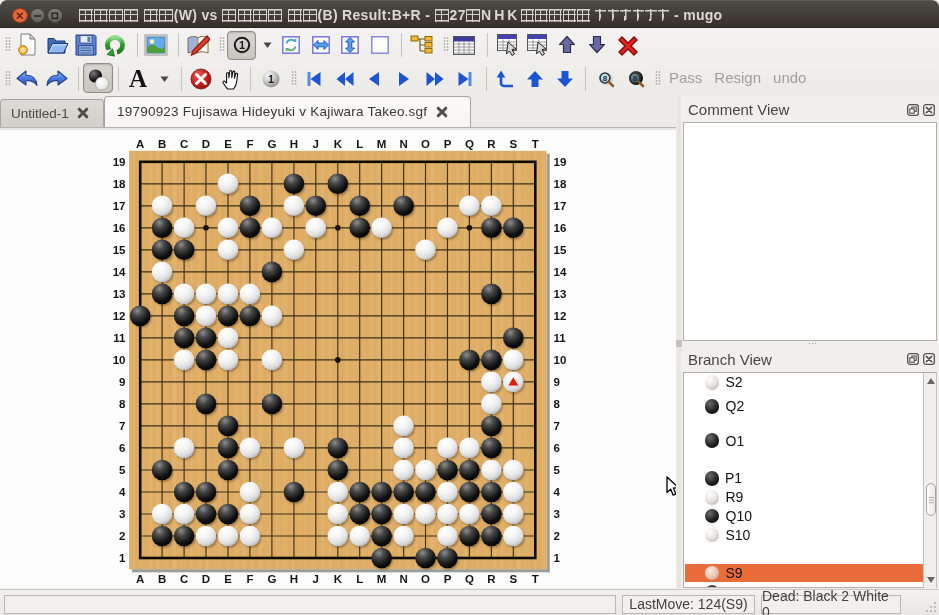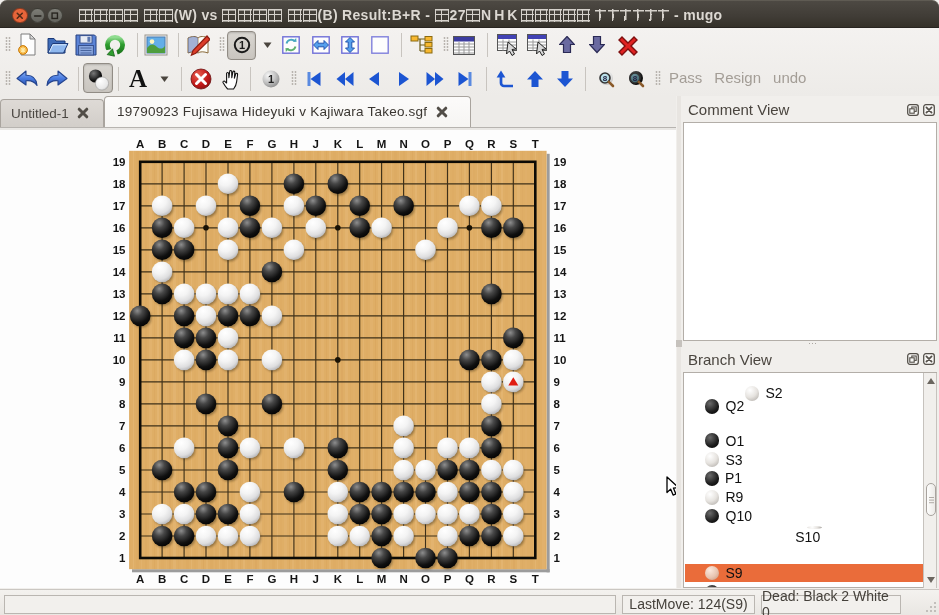--- a/index.html
+++ b/index.html
@@ -767,49 +767,45 @@
 <svg style="position:absolute;left:906.5px;top:353px" width="12" height="12" viewBox="0 0 12 12">
     <rect x="0.7" y="0.7" width="10.6" height="10.6" rx="2.2" fill="#f8f7f5" stroke="#54504a" stroke-width="1.3"></rect>
     <rect x="4.8" y="3" width="4.4" height="4.4" fill="none" stroke="#54504a" stroke-width="1.1"></rect>
     <rect x="2.8" y="4.8" width="4.4" height="4.4" fill="#f8f7f5" stroke="#54504a" stroke-width="1.1"></rect>
   </svg>
 <svg style="position:absolute;left:923px;top:353px" width="12" height="12" viewBox="0 0 12 12">
     <rect x="0.7" y="0.7" width="10.6" height="10.6" rx="2.2" fill="#f8f7f5" stroke="#54504a" stroke-width="1.3"></rect>
     <path d="M3.4 3.4l5.2 5.2M8.6 3.4L3.4 8.6" stroke="#54504a" stroke-width="1.7" stroke-linecap="round"></path>
   </svg>
 <div class="whitebox" style="left:683px;top:372px;width:254px;height:216px;overflow:hidden">
-    <div class="brow" style="top:11px;padding-left:40px;">
+    <div class="brow" style="top:0;">
       <span style="display:inline-block;width:14.5px;height:14.5px;border-radius:50%;margin-left:19.5px;background:radial-gradient(circle at 35% 28%,#ffffff,#e6e3df 50%,#a9a5a0)"></span>
       <span style="margin-left:6.5px">S2</span>
     </div>
     <div class="brow" style="top:24px;">
       <span style="display:inline-block;width:14.5px;height:14.5px;border-radius:50%;margin-left:19.5px;background:radial-gradient(circle at 35% 30%,#6a6a6a,#1c1c1c 60%,#000)"></span>
       <span style="margin-left:6.5px">Q2</span>
     </div>
     <div class="brow" style="top:58.2px;">
       <span style="display:inline-block;width:14.5px;height:14.5px;border-radius:50%;margin-left:19.5px;background:radial-gradient(circle at 35% 30%,#6a6a6a,#1c1c1c 60%,#000)"></span>
       <span style="margin-left:6.5px">O1</span>
     </div>
-    <div class="brow" style="top:77.1px;">
-      <span style="display:inline-block;width:14.5px;height:14.5px;border-radius:50%;margin-left:19.5px;background:radial-gradient(circle at 35% 28%,#ffffff,#e6e3df 50%,#a9a5a0)"></span>
-      <span style="margin-left:6.5px">S3</span>
-    </div>
     <div class="brow" style="top:96.0px;">
       <span style="display:inline-block;width:14.5px;height:14.5px;border-radius:50%;margin-left:19.5px;background:radial-gradient(circle at 35% 30%,#6a6a6a,#1c1c1c 60%,#000)"></span>
       <span style="margin-left:6px">P1</span>
     </div>
     <div class="brow" style="top:114.9px;">
       <span style="display:inline-block;width:14.5px;height:14.5px;border-radius:50%;margin-left:19.5px;background:radial-gradient(circle at 35% 28%,#ffffff,#e6e3df 50%,#a9a5a0)"></span>
       <span style="margin-left:6.5px">R9</span>
     </div>
     <div class="brow" style="top:133.8px;text-align:right;">
       <span style="display:inline-block;width:14.5px;height:14.5px;border-radius:50%;margin-left:19.5px;background:radial-gradient(circle at 35% 30%,#6a6a6a,#1c1c1c 60%,#000)"></span>
       <span style="margin-left:6.5px">Q10</span>
     </div>
-    <div class="brow" style="top:152.7px;flex-direction:column;">
+    <div class="brow" style="top:152.7px;">
       <span style="display:inline-block;width:14.5px;height:14.5px;border-radius:50%;margin-left:19.5px;background:radial-gradient(circle at 35% 28%,#ffffff,#e6e3df 50%,#a9a5a0)"></span>
       <span style="margin-left:6.5px">S10</span>
     </div>
     <div class="brow" style="top:190.5px;background:#ea6c3a;">
       <span style="display:inline-block;width:14.5px;height:14.5px;border-radius:50%;margin-left:19.5px;background:radial-gradient(circle at 35% 30%,#fce8dc,#e8c4b0 55%,#c09078)"></span>
       <span style="margin-left:6.5px">S9</span>
     </div>
     <div class="brow" style="top:209.4px;">
       <span style="display:inline-block;width:14.5px;height:14.5px;border-radius:50%;margin-left:19.5px;background:radial-gradient(circle at 35% 30%,#6a6a6a,#1c1c1c 60%,#000)"></span>
       <span style="margin-left:6.5px">S17</span>

